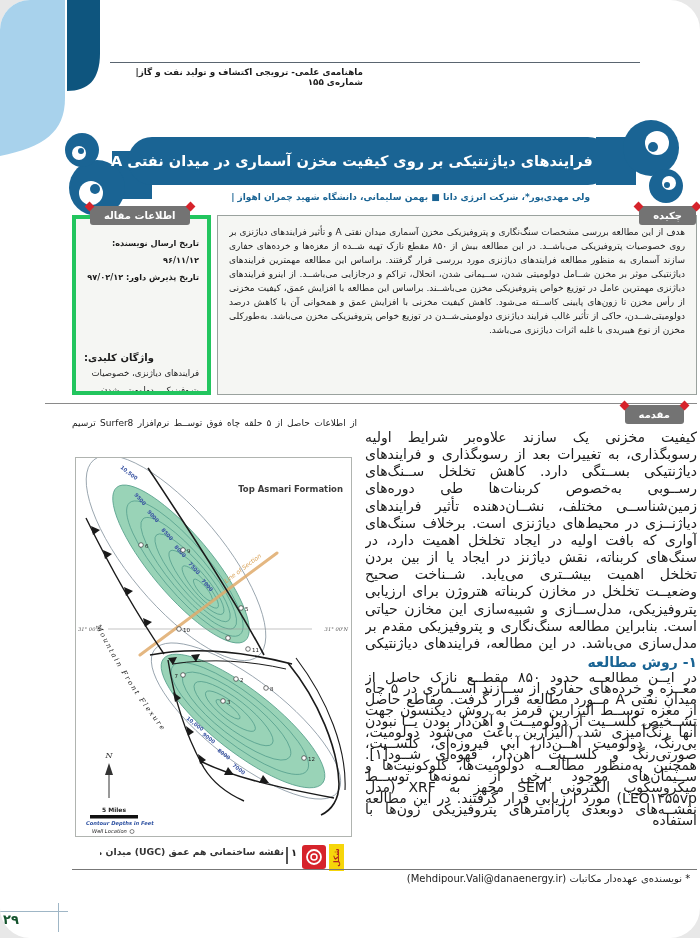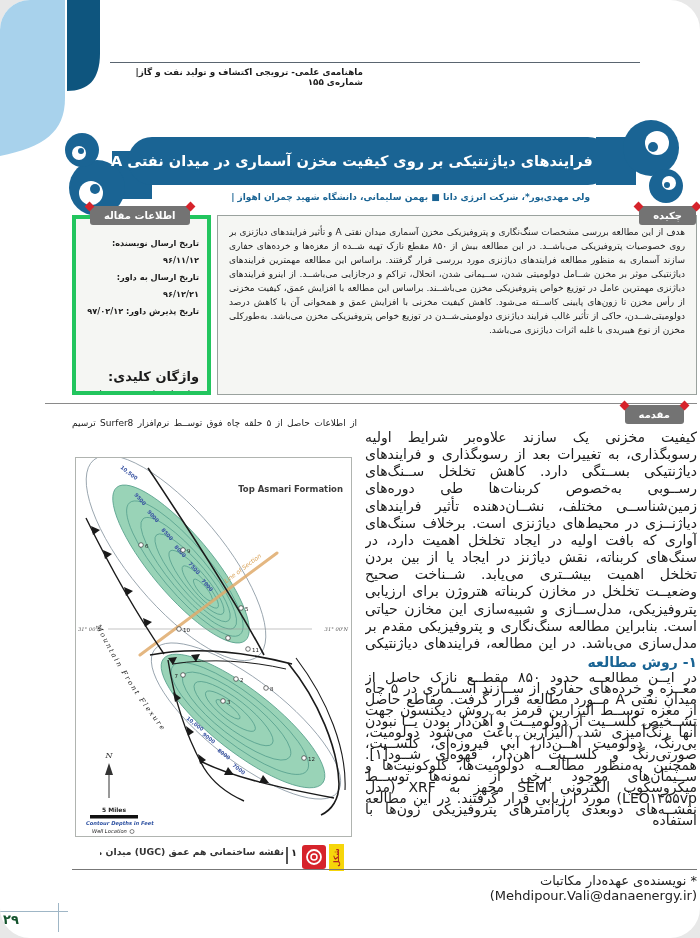--- a/index.html
+++ b/index.html
@@ -23,21 +23,21 @@
   .ribbon::before,.ribbon::after{content:"";position:absolute;width:7px;height:7px;background:#d6232b;
           transform:rotate(45deg);top:-3px;z-index:-1;}
   .ribbon::before{left:-4px;} .ribbon::after{right:-4px;}
   .ribbon-abstract{right:4px;top:206px;margin-left:8px;}
   .ribbon-info{left:90px;top:206px;}
   .ribbon-intro{right:16px;top:405px;}
   
   .infobox{left:72px;top:215px;width:139px;height:180px;background:#f5f6f3;border:4px solid #22c55e;
            direction:rtl;box-sizing:border-box;padding:16px 8px 0 8px;overflow:hidden;}
   .infobox .date{font-size:8.2px;font-weight:bold;line-height:17px;text-align:right;}
-  .kw-label{margin-top:49px;font-size:13px;font-weight:bold;text-align:right;}
+  .kw-label{margin-top:66px;font-size:10px;font-weight:bold;text-align:left;}
   .kw-text{font-size:8.6px;line-height:17px;text-align:right;margin-top:2px;}
   .absbox{left:217px;top:215px;width:480px;height:180px;background:#f5f6f3;border:1px solid #9aa29e;
           box-sizing:border-box;overflow:hidden;}
   .absbox p{margin:9px 11px;direction:rtl;text-align:justify;font-size:9px;line-height:14px;height:158px;overflow:hidden;}
   
   .mid-rule{left:45px;top:403px;width:652px;height:1px;background:#8a8a8a;}
   .foot-rule{left:72px;top:869px;width:625px;height:1px;background:#777;}
   
   .col-right{left:365px;width:332px;direction:rtl;text-align:justify;font-size:14px;overflow:hidden;}
   .intro-text{top:429px;height:223px;line-height:17.15px;}
@@ -47,21 +47,21 @@
              text-align:justify;text-align-last:justify;overflow:hidden;}
   
   .figbox{left:75px;top:457px;width:275px;height:378px;background:#fff;border:1px solid #b0b4b0;box-sizing:content-box;}
   .cap-text{left:100px;top:846px;width:184px;direction:rtl;font-size:9.3px;font-weight:bold;color:#333;text-align:right;white-space:nowrap;overflow:hidden;}
   .cap-bar{left:286px;top:847px;width:1.5px;height:17px;background:#555;}
   .cap-num{left:291px;top:847px;font-size:10px;font-weight:bold;color:#222;}
   .cap-icon{left:302px;top:845px;width:24px;height:24px;}
   .cap-tab{left:329px;top:844px;width:15px;height:27px;background:#f6d60a;display:flex;align-items:center;justify-content:center;}
   .cap-tab span{transform:rotate(-90deg);font-size:7.5px;font-weight:bold;color:#b3261e;white-space:nowrap;}
   
-  .footnote{left:400px;top:873px;width:297px;direction:rtl;font-size:13px;color:#222;text-align:right;}
+  .footnote{left:400px;top:873px;width:297px;direction:rtl;font-size:10px;color:#222;text-align:center;}
   .pn-h{left:0;top:911px;width:68px;height:1px;background:#9fb6c6;}
   .pn-v{left:58px;top:903px;width:1px;height:29px;background:#9fb6c6;}
   .pageno{left:3px;top:912px;font-size:13px;font-weight:bold;color:#14532d;}
   svg text{font-family:"DejaVu Sans",sans-serif;}
   .serifit{font-family:"DejaVu Serif",serif;font-style:italic;}
 </style>
 </head>
 <body>
 
 <div class="page">
@@ -98,21 +98,20 @@
   <div class="abs byline">ولی مهدی‌پور*، شرکت انرژی دانا ■ بهمن سلیمانی، دانشگاه شهید چمران اهواز |</div>
 
   <div class="abs ribbon ribbon-abstract">چکیده</div>
   <div class="abs absbox">
     <p>هدف از این مطالعه بررسی مشخصات سنگ‌نگاری و پتروفیزیکی مخزن آسماری میدان نفتی A و تأثیر فرایندهای دیاژنزی بر روی خصوصیات پتروفیزیکی می‌باشــد. در این مطالعه بیش از ۸۵۰ مقطع نازک تهیه شــده از مغزه‌ها و خرده‌های حفاری سازند آسماری به منظور مطالعه فرایندهای دیاژنزی مورد بررسی قرار گرفتند. براساس این مطالعه مهمترین فرایندهای دیاژنتیکی موثر بر مخزن شــامل دولومیتی شدن، ســیمانی شدن، انحلال، تراکم و درجازایی می‌باشــد. از اینرو فرایندهای دیاژنزی مهمترین عامل در توزیع خواص پتروفیزیکی مخزن می‌باشــند. براساس این مطالعه با افزایش عمق، کیفیت مخزنی از رأس مخزن تا زون‌های پایینی کاســته می‌شود. کاهش کیفیت مخزنی با افزایش عمق و همخوانی آن با کاهش درصد دولومیتی‌شــدن، حاکی از تأثیر غالب فرایند دیاژنزی دولومیتی‌شــدن در توزیع خواص پتروفیزیکی مخزن می‌باشد. به‌طورکلی مخزن از نوع هیبریدی با غلبه اثرات دیاژنزی می‌باشد.</p>
   </div>
 
   <div class="abs ribbon ribbon-info">اطلاعات مقاله</div>
   <div class="abs infobox">
     <div class="date">تاریخ ارسال نویسنده: ۹۶/۱۱/۱۲</div>
-    <div class="date">تاریخ ارسال به داور: ۹۶/۱۲/۲۱</div>
     <div class="date">تاریخ پذیرش داور: ۹۷/۰۲/۱۲</div>
     <div class="kw-label">واژگان کلیدی:</div>
     <div class="kw-text">فرایندهای دیاژنزی، خصوصیات پتروفیزیکی، دولومیتی شدن، مخزن آسماری</div>
   </div>
 
   <div class="abs mid-rule"></div>
   <div class="abs ribbon ribbon-intro">مقدمه</div>
   <p class="abs col-right intro-text" style="margin:0">کیفیت مخزنی یک سازند علاوه‌بر شرایط اولیه رسوبگذاری، به تغییرات بعد از رسوبگذاری و فرایندهای دیاژنتیکی بســتگی دارد. کاهش تخلخل ســنگ‌های رســوبی به‌خصوص کربنات‌ها طی دوره‌های زمین‌شناســی مختلف، نشــان‌دهنده تأثیر فرایندهای دیاژنــزی در محیط‌های دیاژنزی است. برخلاف سنگ‌های آواری که بافت اولیه در ایجاد تخلخل اهمیت دارد، در سنگ‌های کربناته، نقش دیاژنز در ایجاد یا از بین بردن تخلخل اهمیت بیشــتری می‌یابد. شــناخت صحیح وضعیــت تخلخل در مخازن کربناته هتروژن برای ارزیابی پتروفیزیکی، مدل‌ســازی و شبیه‌سازی این مخازن حیاتی است. بنابراین مطالعه سنگ‌نگاری و پتروفیزیکی مقدم بر مدل‌سازی می‌باشد. در این مطالعه، فرایندهای دیاژنتیکی موثر بر مخزن آسماری در یک میدان نفتی مورد مطالعه قرار گرفت.</p>
   <div class="abs method-heading">۱- روش مطالعه</div>
   <p class="abs col-right method-text" style="margin:0">در ایــن مطالعــه حدود ۸۵۰ مقطــع نازک حاصل از مغــزه و خرده‌های حفاری از ســازند آســماری در ۵ چاه میدان نفتی A مــورد مطالعه قرار گرفت. مقاطع حاصل از مغزه توســط آلیزارین قرمز به روش دیکنسون جهت تشــخیص کلســیت از دولومیــت و آهن‌دار بودن یــا نبودن آنها رنگ‌آمیزی شد (آلیزارین باعث می‌شود دولومیت، بی‌رنگ، دولومیت آهــن‌دار، آبی فیروزه‌ای، کلســیت، صورتی‌رنگ و کلســیت آهن‌دار، قهوه‌ای شــود[۱]. همچنین به‌منظور مطالعــه دولومیت‌ها، گلوکونیت‌ها و ســیمان‌های موجود برخی از نمونه‌ها توســط میکروسکوپ الکترونی SEM مجهز به XRF (مدل LEO۱۴۵۵vp) مورد ارزیابی قرار گرفتند. در این مطالعه نقشــه‌های دوبعدی پارامترهای پتروفیزیکی زون‌ها با استفاده</p>

